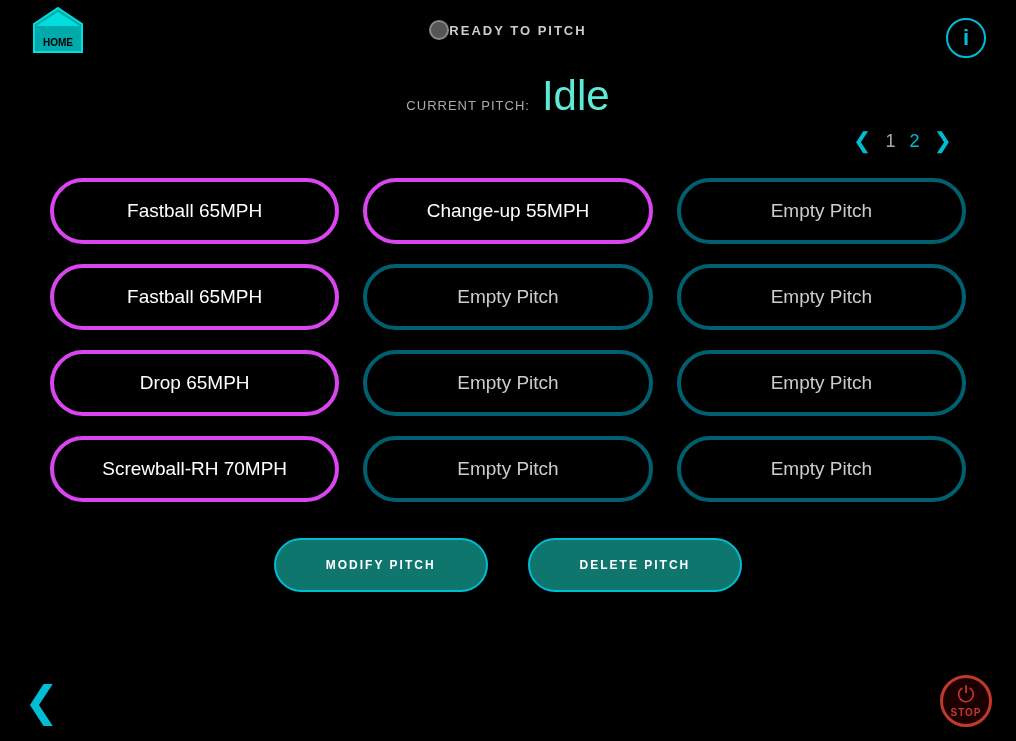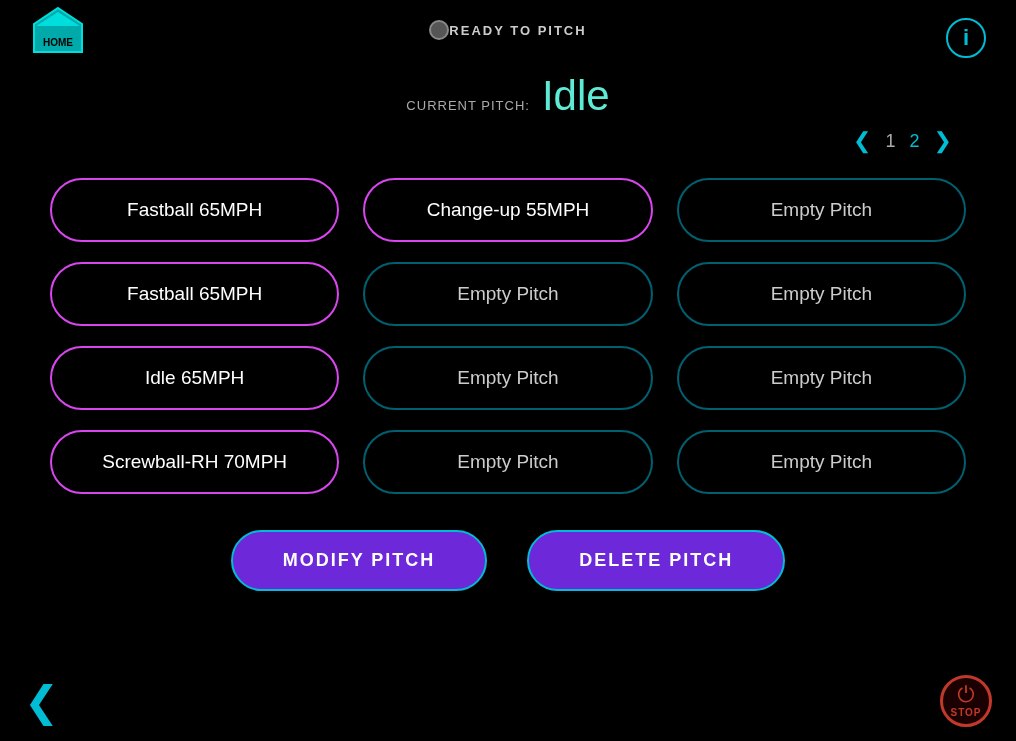--- a/index.html
+++ b/index.html
@@ -142,21 +142,21 @@
     
     .pitch-grid {
       display: grid;
       grid-template-columns: repeat(3, 1fr);
       gap: 20px 24px;
       padding: 16px 50px 0 50px;
       margin-top: 8px;
     }
 
     .pitch-btn {
-      border: 2px solid #d946ef;
+      border: 4px solid #d946ef;
       border-radius: 40px;
       background: #000;
       color: #fff;
       font-size: 19px;
       padding: 18px 10px;
       text-align: center;
       cursor: pointer;
       transition: background 0.1s;
       min-height: 64px;
       display: flex;
@@ -173,23 +173,23 @@
     .bottom-actions {
       display: flex;
       justify-content: center;
       gap: 40px;
       margin-top: 36px;
     }
 
     .action-btn {
       border: 2px solid #00bcd4;
       border-radius: 40px;
-      background: #6d28d9;
-      color: #fff;
-      font-size: 18px;
+      background: #0f766e;
+      color: #fff;
+      font-size: 12px;
       font-weight: bold;
       letter-spacing: 2px;
       padding: 18px 50px;
       cursor: pointer;
     }
 
     
     .nav-left {
       position: absolute;
       left: 24px;
@@ -263,21 +263,21 @@
   <span class="page-arrow">❯</span>
 </div>
 
 <div class="pitch-grid" id="pitch-grid">
 <button class="pitch-btn">Fastball 65MPH</button>
     <button class="pitch-btn">Change-up 55MPH</button>
     <button class="pitch-btn empty">Empty Pitch</button>
     <button class="pitch-btn">Fastball 65MPH</button>
     <button class="pitch-btn empty">Empty Pitch</button>
     <button class="pitch-btn empty">Empty Pitch</button>
-    <button class="pitch-btn">Idle 65MPH</button>
+    <button class="pitch-btn">Drop 65MPH</button>
     <button class="pitch-btn empty">Empty Pitch</button>
     <button class="pitch-btn empty">Empty Pitch</button>
     <button class="pitch-btn">Screwball-RH 70MPH</button>
     <button class="pitch-btn empty">Empty Pitch</button>
     <button class="pitch-btn empty">Empty Pitch</button>
   </div>
 
 <div class="bottom-actions">
   <button class="action-btn">MODIFY PITCH</button>
   <button class="action-btn">DELETE PITCH</button>

